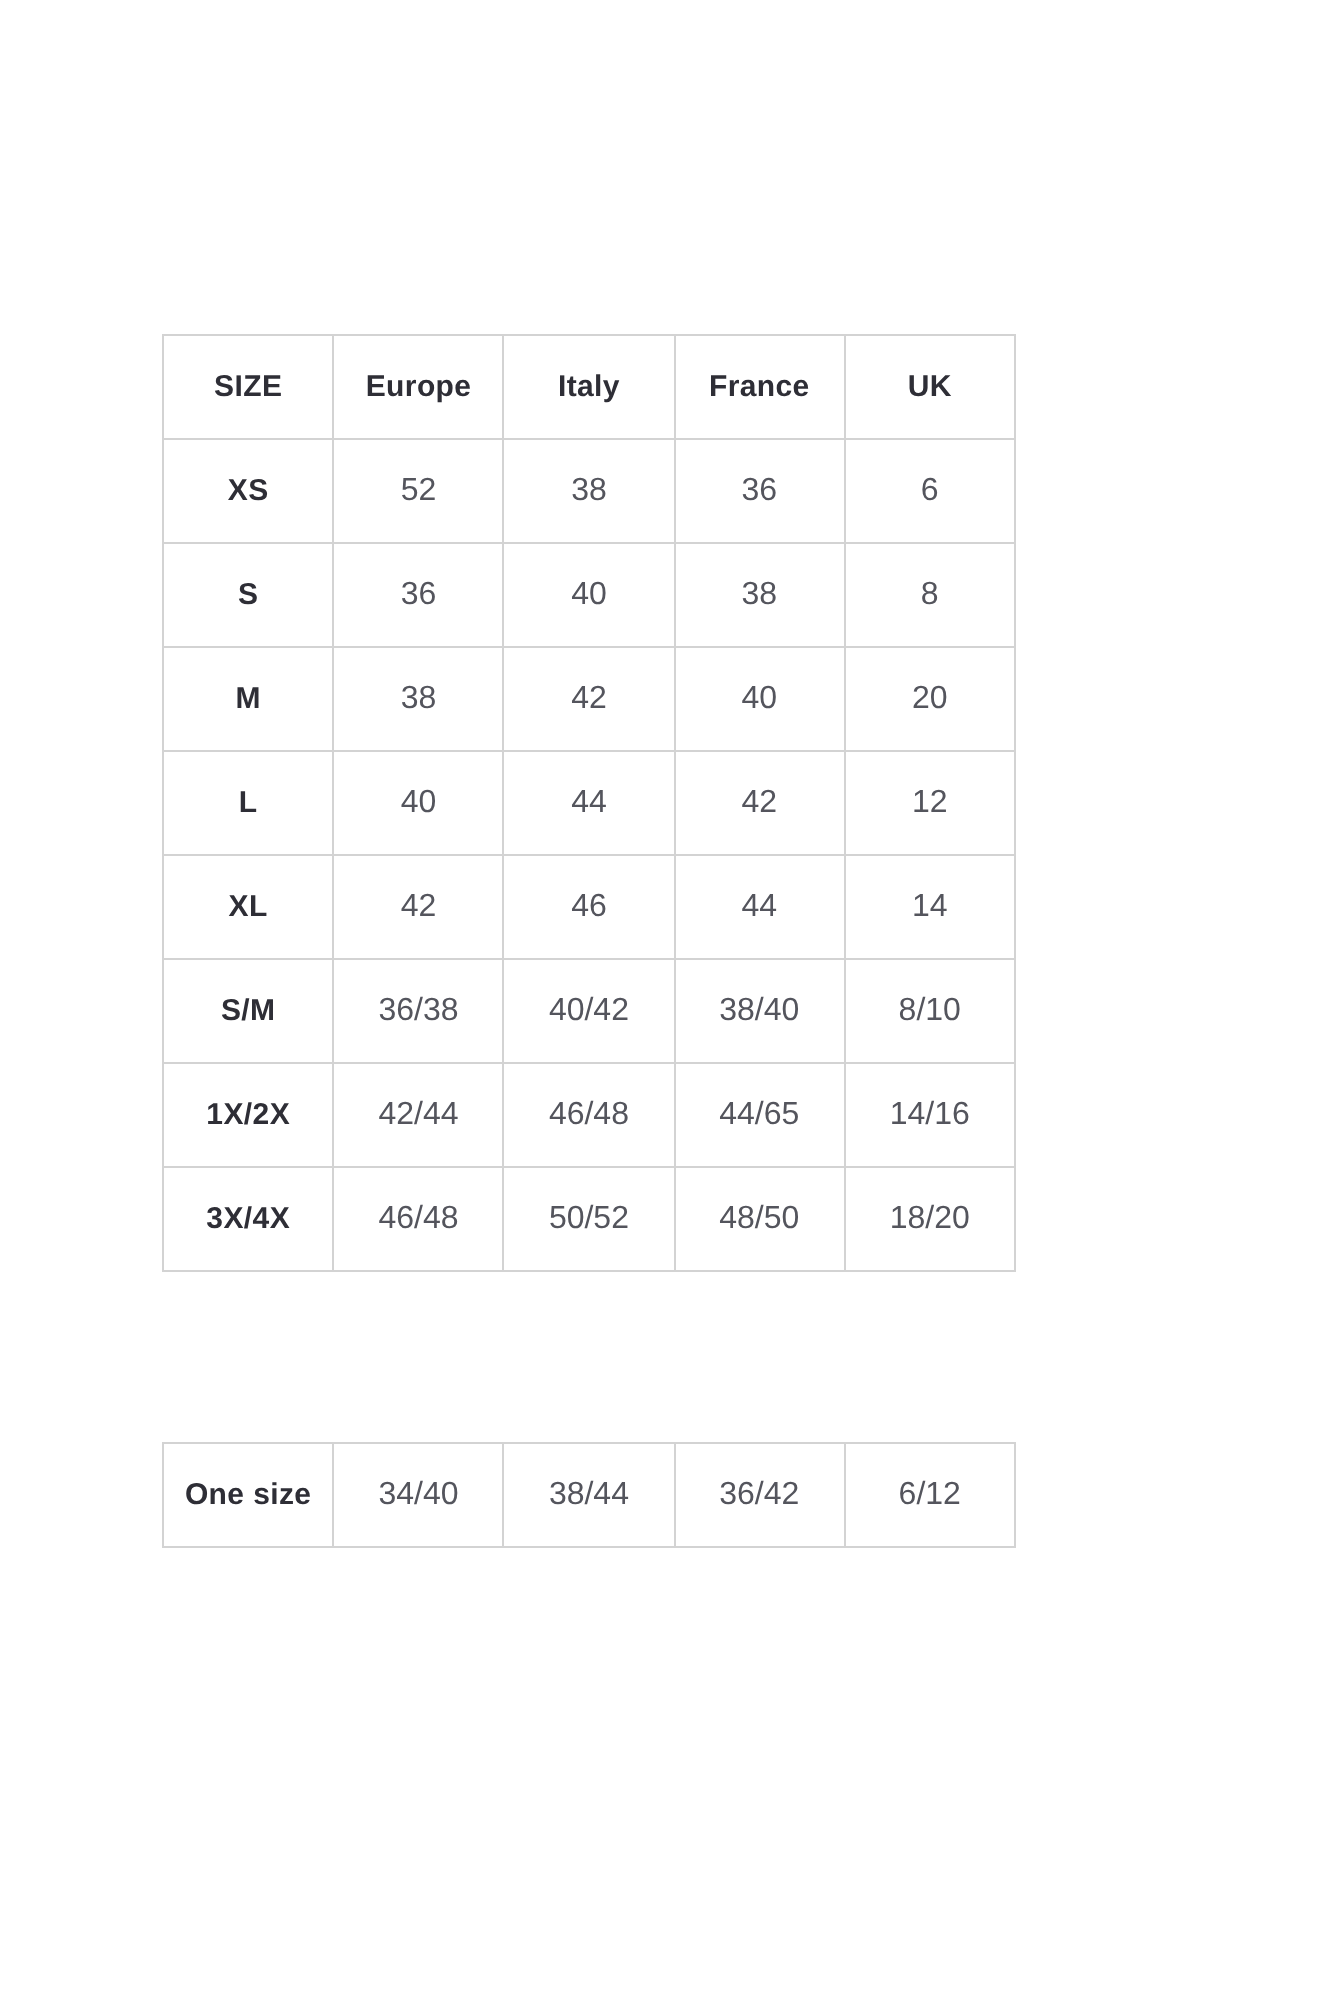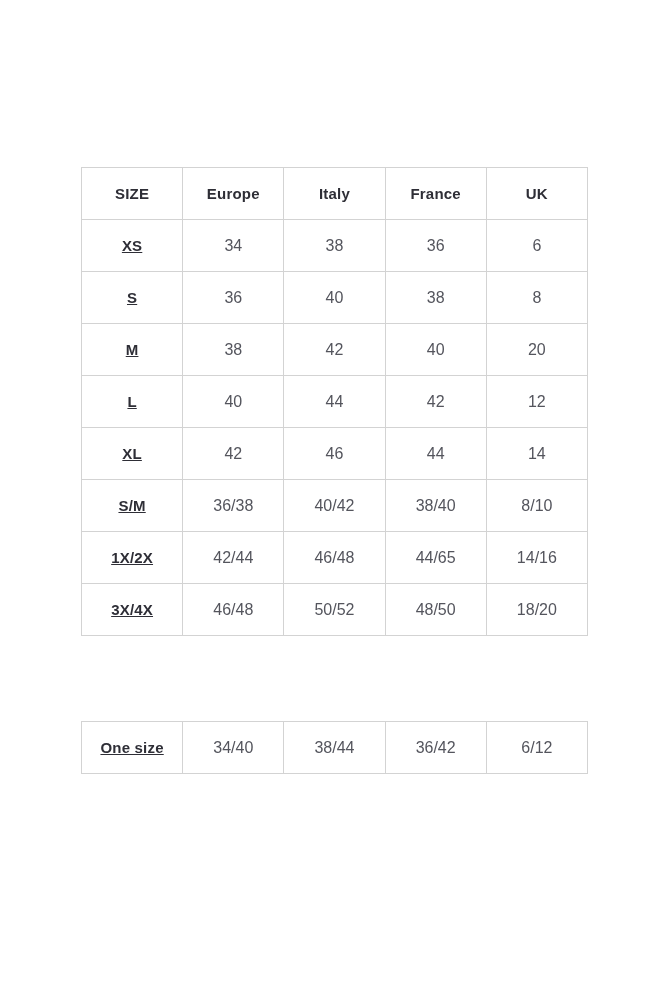--- a/index.html
+++ b/index.html
@@ -12,21 +12,21 @@
   html,body{
     width:667px;height:1000px;
     background:var(--bg);
     font-family:"Liberation Sans","DejaVu Sans",sans-serif;
     position:relative;
     overflow:hidden;
   }
   .size-chart{
     position:absolute;
     left:81px;
-    width:507px;
+    width:427px;
     border-collapse:collapse;
     table-layout:fixed;
     background:var(--bg);
   }
   .size-chart.main{top:167px;}
   .size-chart.secondary{top:721px;}
   .size-chart th,.size-chart td{
     border:1px solid var(--border);
     height:52px;
     text-align:center;
@@ -36,21 +36,20 @@
     font-size:15px;
     font-weight:700;
     color:var(--header-text);
     letter-spacing:.2px;
   }
   .size-chart tbody th{
     font-size:15px;
     font-weight:700;
     color:var(--header-text);
     letter-spacing:.2px;
-    text-decoration:underline;
   }
   .size-chart tbody td{
     font-size:16px;
     font-weight:400;
     color:var(--cell-text);
   }
 </style>
 </head>
 <body>
 
@@ -60,21 +59,21 @@
       <th>SIZE</th>
       <th>Europe</th>
       <th>Italy</th>
       <th>France</th>
       <th>UK</th>
     </tr>
   </thead>
   <tbody>
       <tr>
         <th>XS</th>
-        <td>34</td>
+        <td>52</td>
         <td>38</td>
         <td>36</td>
         <td>6</td>
       </tr>
       <tr>
         <th>S</th>
         <td>36</td>
         <td>40</td>
         <td>38</td>
         <td>8</td>

